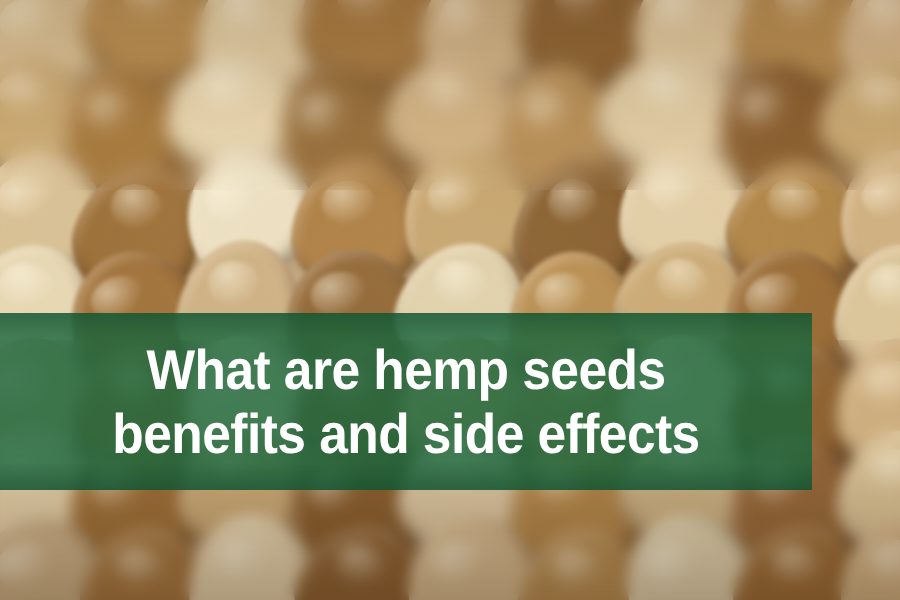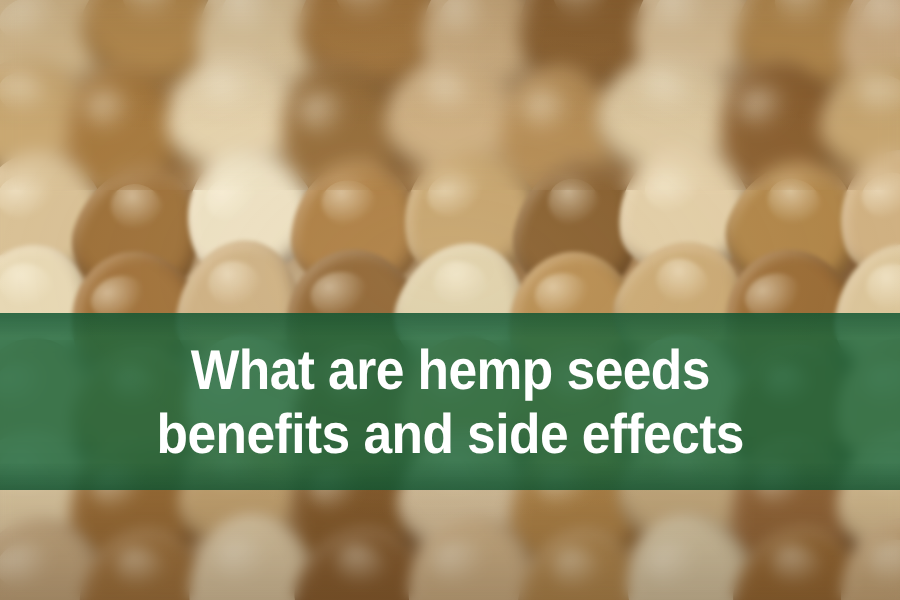--- a/index.html
+++ b/index.html
@@ -68,25 +68,24 @@
       radial-gradient(ellipse 85% 70% at 50% 45%, rgba(255,236,200,.10), rgba(0,0,0,0) 60%),
       linear-gradient(180deg, rgba(70,42,18,.16) 0%, rgba(0,0,0,0) 22%,
                                rgba(0,0,0,0) 72%, rgba(52,30,12,.30) 100%);
     pointer-events: none;
   }
 
   
   .green-band {
     position: absolute;
     left: 0;
-    width: 900px;
+    width: 812px;
     box-sizing: border-box;
     display: flex;
     flex-direction: column;
-    align-items: center;
     justify-content: center;
     mix-blend-mode: normal;
   }
   .green-band-tint {
     position: absolute;
     inset: 0;
     background: #18653c;
     opacity: .80;
   }
   .green-band-shade {

